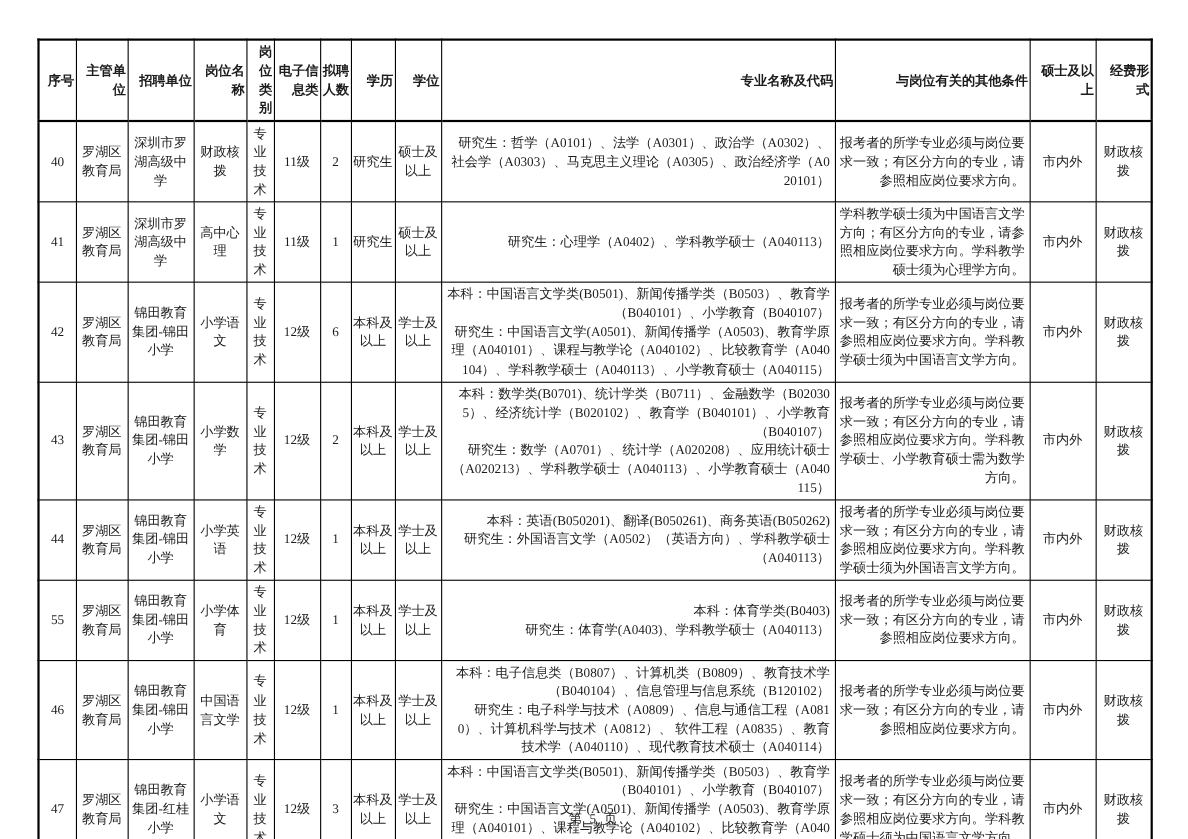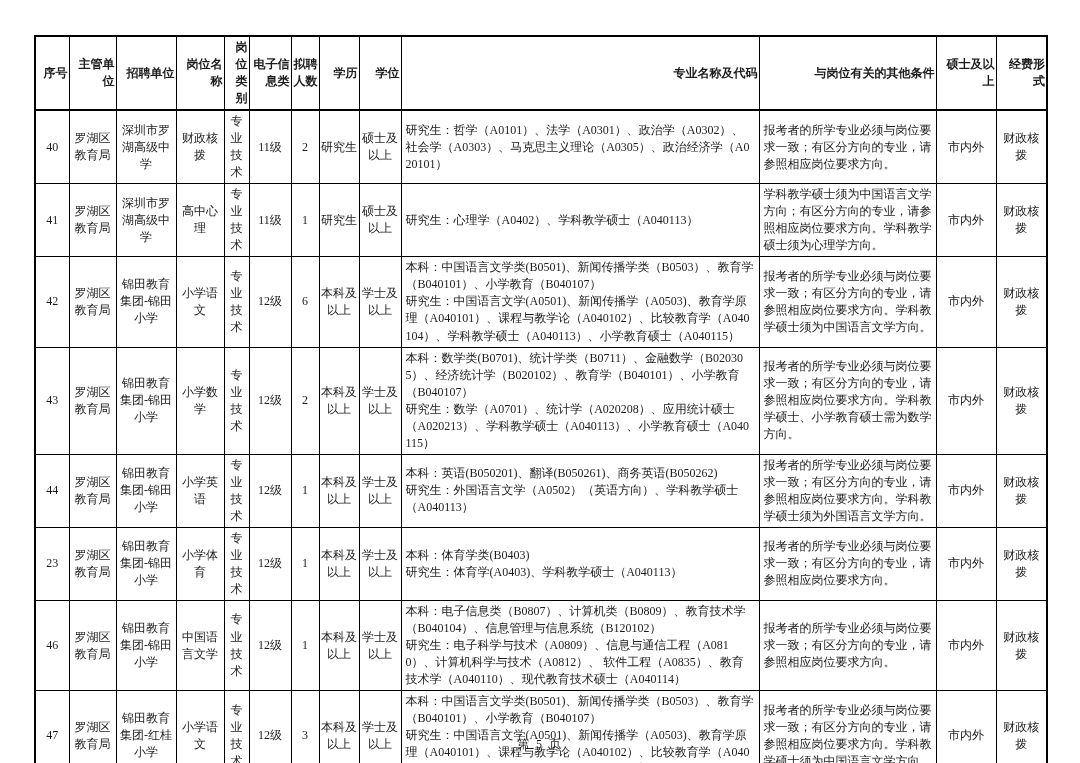--- a/index.html
+++ b/index.html
@@ -25,21 +25,21 @@
     word-break:break-all;
   }
   thead th{
     font-weight:bold;
     text-align:right;
     height:40px;
     border-bottom:2px solid #000;
     padding:2px 1px;
   }
   td.c{text-align:center;padding:2px 1px;}
-  td.l{text-align:left;white-space:pre-line;font-family:Liberation Serif, serif;}
+  td.l{text-align:right;white-space:pre-line;font-family:Liberation Serif, serif;}
   tbody tr:nth-of-type(1){height:62px;}
   tbody tr:nth-of-type(2){height:61px;}
   tbody tr:nth-of-type(3){height:72px;}
   tbody tr:nth-of-type(4){height:65px;}
   tbody tr:nth-of-type(5){height:65px;}
   tbody tr:nth-of-type(6){height:54px;}
   tbody tr:nth-of-type(7){height:75px;}
   tbody tr:nth-of-type(8){height:65px;}
   tbody tr:nth-of-type(9){height:66px;}
   tbody tr:nth-of-type(10){height:62px;}
@@ -169,21 +169,21 @@
           <td class="c">本科及以上</td>
           <td class="c">学士及以上</td>
           <td class="l">本科：英语(B050201)、翻译(B050261)、商务英语(B050262)
 研究生：外国语言文学（A0502）（英语方向）、学科教学硕士（A040113）</td>
           <td class="l">报考者的所学专业必须与岗位要求一致；有区分方向的专业，请参照相应岗位要求方向。学科教学硕士须为外国语言文学方向。</td>
           <td class="c">市内外</td>
           <td class="c">财政核拨</td>
         </tr>
 
         <tr>
-          <td class="c">23</td>
+          <td class="c">55</td>
           <td class="c">罗湖区教育局</td>
           <td class="c">锦田教育集团-锦田小学</td>
           <td class="c">小学体育</td>
           <td class="c">专业技术</td>
           <td class="c">12级</td>
           <td class="c">1</td>
           <td class="c">本科及以上</td>
           <td class="c">学士及以上</td>
           <td class="l">本科：体育学类(B0403)
 研究生：体育学(A0403)、学科教学硕士（A040113）</td>

